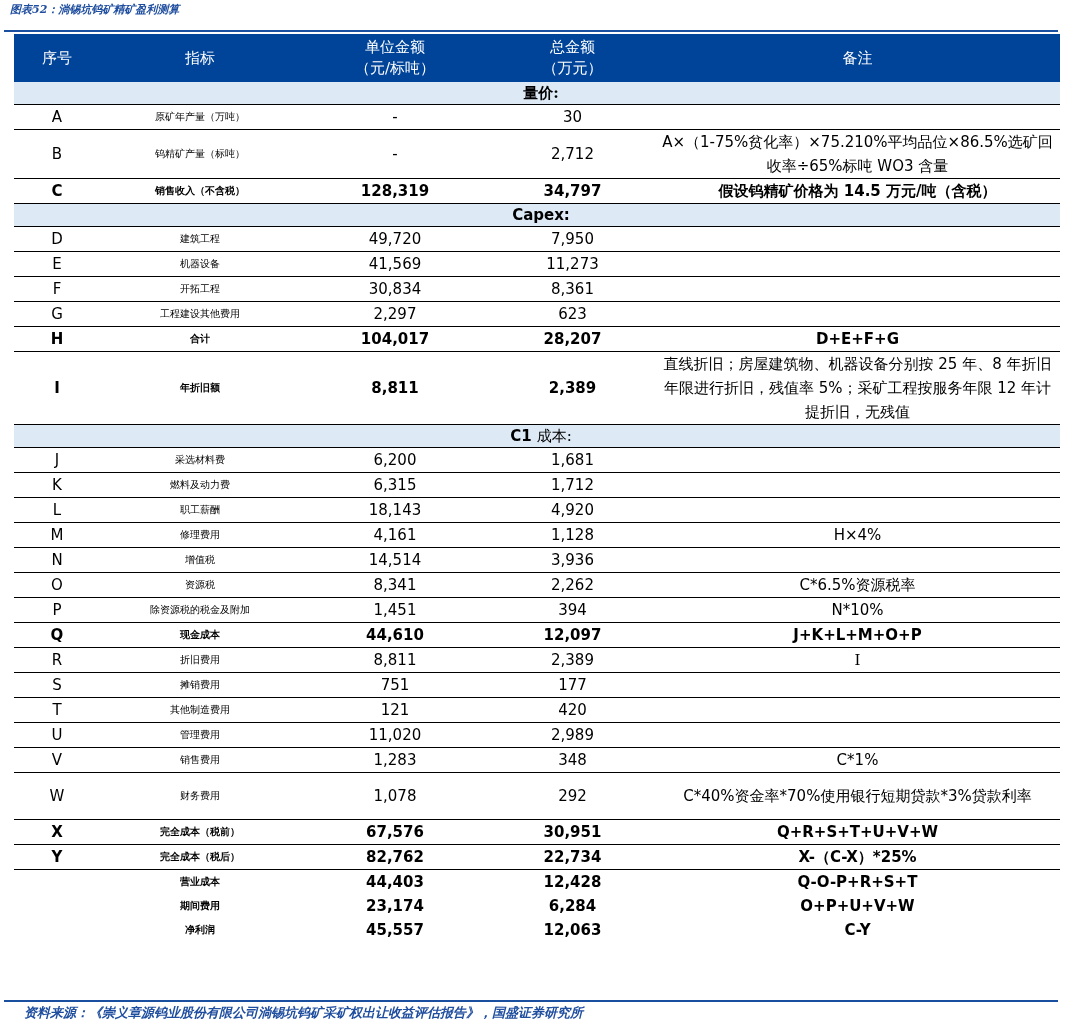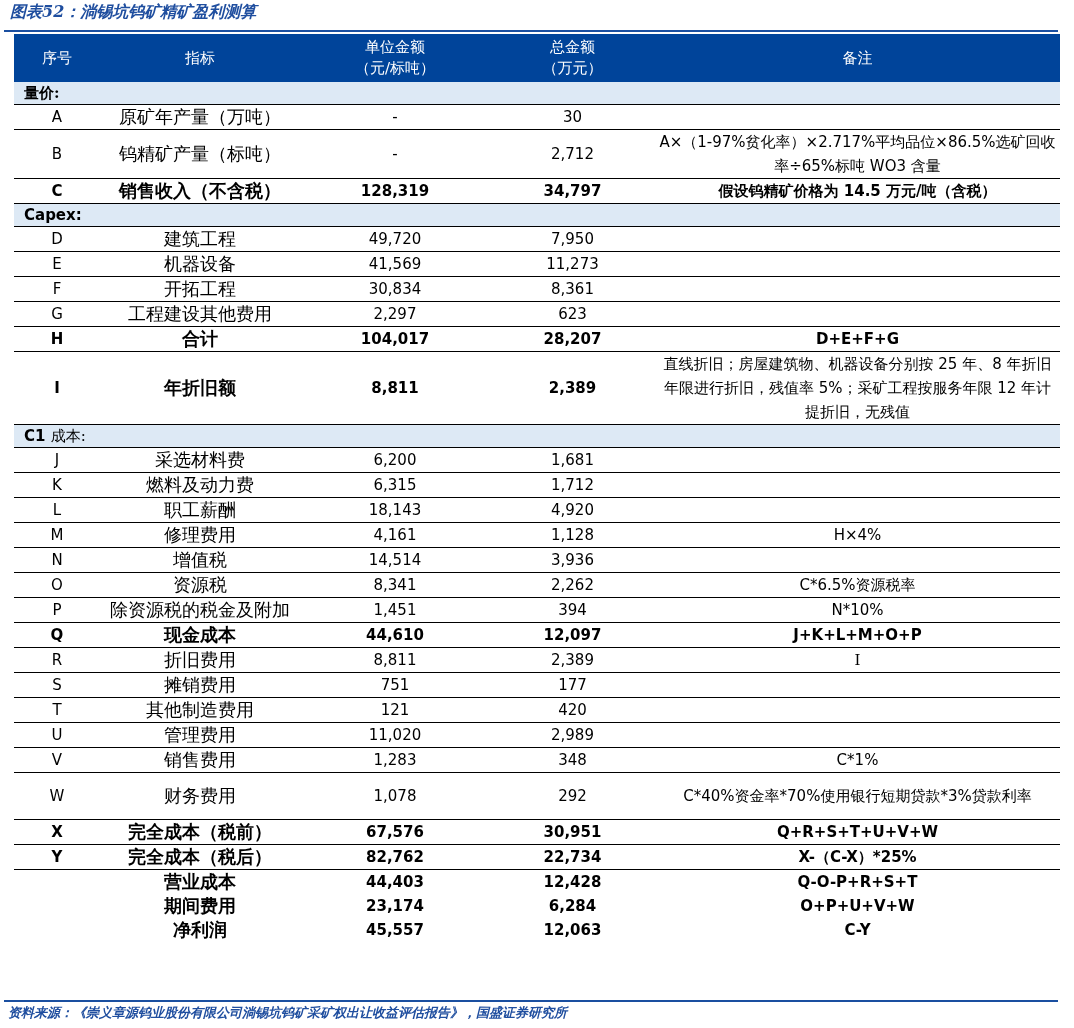--- a/index.html
+++ b/index.html
@@ -1,42 +1,42 @@
 <!DOCTYPE html>
 <html><head>
 <meta charset="utf-8">
 <style>
   html, body { margin:0; padding:0; background:#ffffff; }
   body { width:1074px; height:1028px; position:relative; overflow:hidden;
          font-family:"DejaVu Sans","Liberation Sans",sans-serif; color:#000; }
-  .title { position:absolute; left:10px; top:2px; font-size:16px; font-style:italic;
+  .title { position:absolute; left:10px; top:2px; font-size:11px; font-style:italic;
            font-weight:bold; color:#1f4e9f; font-family:"DejaVu Serif","Liberation Serif",serif; }
   .rule-top { position:absolute; left:4px; top:30px; width:1054px; height:2px; background:#1a4fa0; }
   table { position:absolute; left:14px; top:34px; width:1046px; border-collapse:collapse;
           table-layout:fixed; font-size:15px; }
   col.c1 { width:86px; } col.c2 { width:200px; } col.c3 { width:190px; }
   col.c4 { width:165px; } col.c5 { width:405px; }
   thead th { background:#00449a; color:#fff; font-weight:normal; height:48px;
              font-family:"DejaVu Serif","Liberation Serif",serif; font-size:15px; line-height:21px;
              padding:0; text-align:center; }
   td { padding:0 2px; text-align:center; border-bottom:1px solid #000; height:24px;
        line-height:20px; white-space:nowrap; overflow:hidden; }
-  td.label { font-family:"DejaVu Serif","Liberation Serif",serif; font-size:18px; }
+  td.label { font-family:"DejaVu Serif","Liberation Serif",serif; font-size:10px; }
   td.note { white-space:normal; font-size:15px; line-height:24px; }
   td.note .serif, .serif { font-family:"DejaVu Serif","Liberation Serif",serif; font-size:14px; }
-  tr.section td { background:#dde9f5; text-align:left; padding-left:10px; font-weight:bold;
+  tr.section td { background:#dde9f5; text-align:center; padding-left:10px; font-weight:bold;
                   font-size:15px; height:22px; border-bottom:1px solid #000; }
   tr.section td span.cn { font-family:"DejaVu Serif","Liberation Serif",serif; }
   tr.bold td { font-weight:bold; }
   tr.tall2 td { height:46px; }
   tr.tall3 td { height:72px; }
   tr.summary td { border-bottom:none; font-weight:bold; height:24px; }
   tr.summary.last td { border-bottom:none; }
   .rule-bottom { position:absolute; left:4px; top:1000px; width:1054px; height:2px; background:#1a4fa0; }
-  .source { position:absolute; left:8px; top:1004px; font-size:13px; font-style:italic; font-weight:bold;
+  .source { position:absolute; left:24px; top:1004px; font-size:13px; font-style:italic; font-weight:bold;
             color:#1f4e9f; font-family:"DejaVu Serif","Liberation Serif",serif; }
 </style>
 </head>
 <body>
 
 <div class="title">图表52：淌锡坑钨矿精矿盈利测算</div>
 <div class="rule-top"></div>
 
 <table>
   <colgroup>
@@ -65,21 +65,21 @@
         <td class="label">原矿年产量（万吨）</td>
         <td>-</td>
         <td>30</td>
         <td class="note"></td>
       </tr>
     <tr class="tall2">
         <td>B</td>
         <td class="label">钨精矿产量（标吨）</td>
         <td>-</td>
         <td>2,712</td>
-        <td class="note">A×（1-97%贫化率）×2.717%平均品位×86.5%选矿回收率÷65%标吨 WO3 含量</td>
+        <td class="note">A×（1-75%贫化率）×75.210%平均品位×86.5%选矿回收率÷65%标吨 WO3 含量</td>
       </tr>
     <tr class="bold">
         <td>C</td>
         <td class="label">销售收入（不含税）</td>
         <td>128,319</td>
         <td>34,797</td>
         <td class="note">假设钨精矿价格为 14.5 万元/吨（含税）</td>
       </tr>
 
     <tr class="section">

